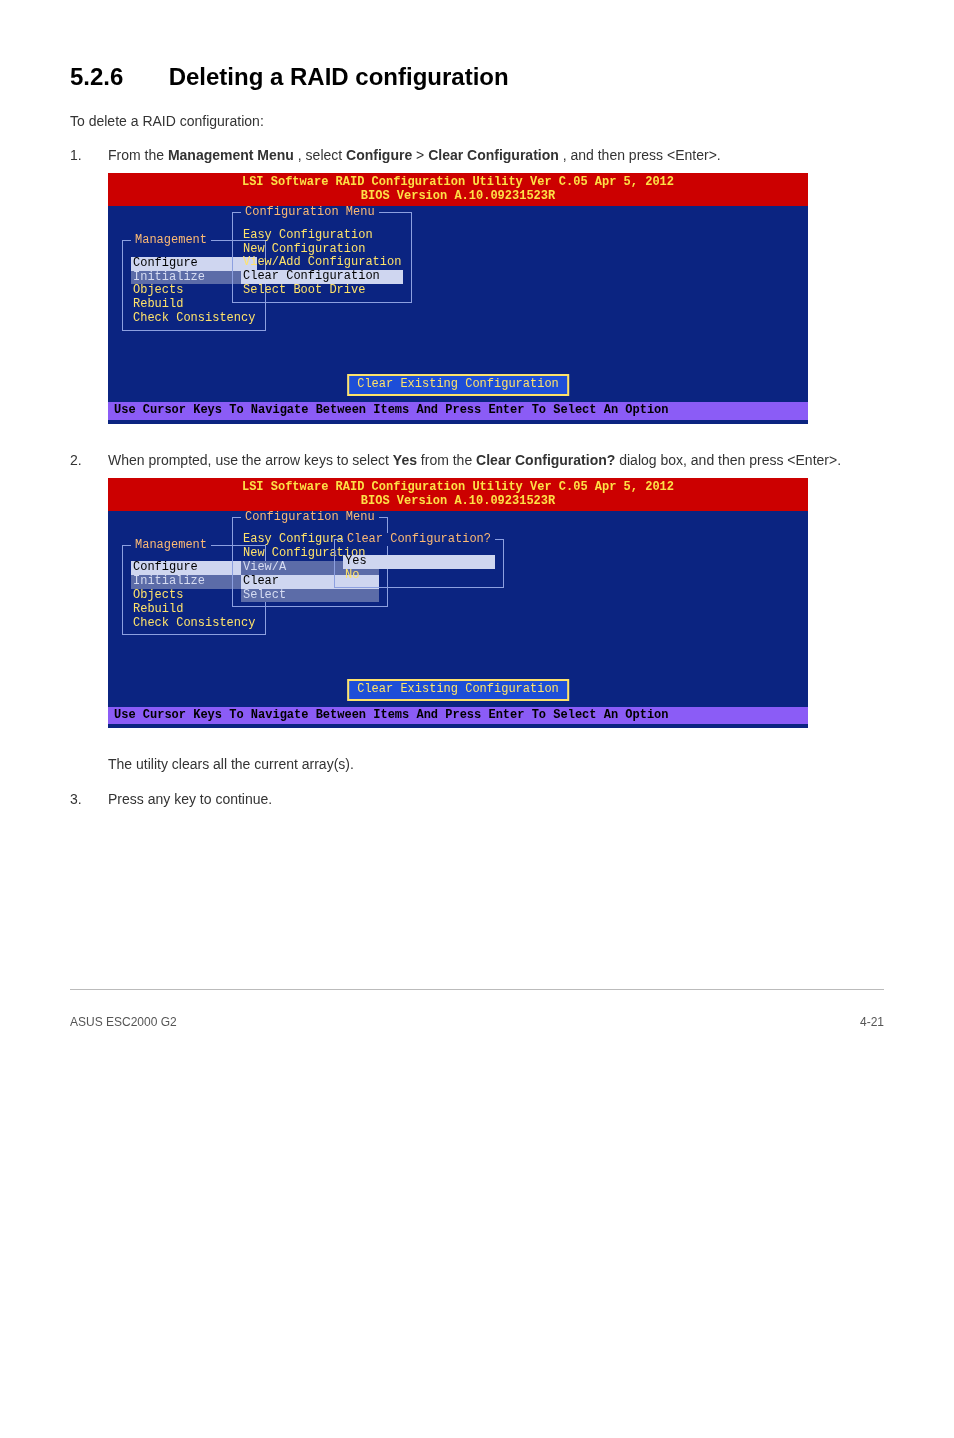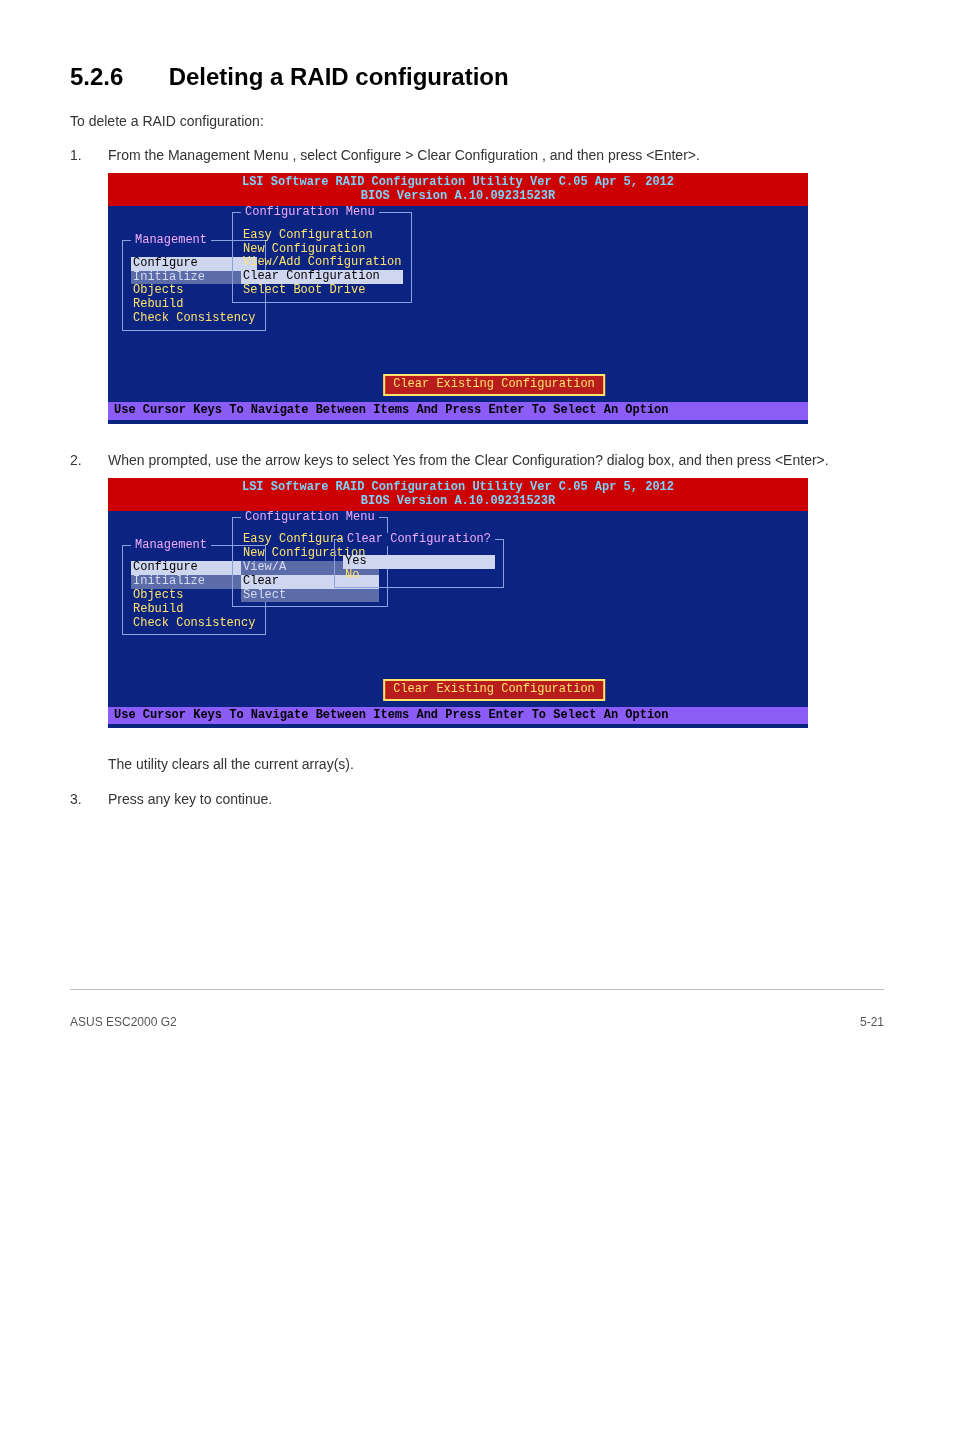--- a/index.html
+++ b/index.html
@@ -3,35 +3,35 @@
 <meta charset="utf-8">
 <style>
 * { margin: 0; padding: 0; box-sizing: border-box; }
 body { font-family: Arial, Helvetica, sans-serif; background: #fff; color: #333; width: 954px; margin: 0 auto; padding: 60px 70px 50px 70px; font-size: 14px; line-height: 1.45; }
 h2 { font-size: 24px; font-weight: bold; color: #000; margin-bottom: 16px; }
 h2 .secnum { display: inline-block; width: 92px; }
 .intro, .step-text, .conclusion { color: #333; margin-bottom: 14px; margin-top: 8px; }
 .step { display: flex; margin-bottom: 8px; }
 .step .num { width: 38px; flex-shrink: 0; }
 .step .body { flex: 1; }
-.strong { font-weight: normal; text-align: center; }
+.strong { font-weight: bold; text-align: center; }
 .bios-wrap { margin: 6px 0 26px 38px; }
 .bios { width: 700px; background: #0b2481; font-family: "Courier New", monospace; font-size: 12px; line-height: 1.15; color: #cfd6f0; padding: 0 0 4px 0; }
-.bios-header { background: #c00; color: #7dd3fc; text-align: center; padding: 3px 0 2px 0; font-weight: bold; }
+.bios-header { background: #c00; color: #fde047; text-align: center; padding: 3px 0 2px 0; font-weight: bold; }
 .bios-header .line2 { display: block; }
 .bios-body { position: relative; height: 196px; }
 .mgmt-box { position: absolute; left: 14px; top: 34px; }
 .cfg-box { position: absolute; left: 124px; top: 6px; }
 .msg-box { position: absolute; left: 226px; top: 28px; }
 .box { border: 1px solid #8da0e0; padding: 2px 8px 4px 8px; }
-.box .title { background: #0b2481; color: #f0abfc; padding: 0 4px; position: relative; top: -9px; margin-bottom: -8px; display: inline-block; }
+.box .title { background: #0b2481; color: #fdba74; padding: 0 4px; position: relative; top: -9px; margin-bottom: -8px; display: inline-block; }
 .box .item { color: #ffe36a; white-space: pre; padding: 0 2px; }
 .box .item.sel { background: #cfd6f0; color: #000; }
 .box .item.grey { background: #5c6ca8; color: #d6dcf2; }
-.status-box { position: absolute; bottom: 6px; left: 50%; transform: translateX(-50%); border: 2px solid #ffe36a; padding: 2px 8px; color: #ffe36a; background: #b91c1c; margin-left: 36px; }
+.status-box { position: absolute; bottom: 6px; left: 50%; transform: translateX(-50%); border: 2px solid #ffe36a; padding: 2px 8px; color: #ffe36a; background: #1d4ed8; }
 .bios-footer { background: #8b5cf6; color: #000; font-weight: bold; padding: 2px 6px; }
 .page-footer { margin-top: 180px; border-top: 1px solid #bbb; padding-top: 24px; display: flex; justify-content: space-between; color: #555; font-size: 12px; }
 </style>
 </head>
 <body>
 
 <h2>
   <span class="secnum">5.2.6</span>
   <span>Deleting a RAID configuration</span>
 </h2>
@@ -127,14 +127,14 @@
 
 <p class="conclusion" style="margin-left:38px;">The utility clears all the current array(s).</p>
 
 <div class="step">
   <div class="num">3.</div>
   <div class="body">Press any key to continue.</div>
 </div>
 
 <div class="page-footer">
   <span>ASUS ESC2000 G2</span>
-  <span>5-21</span>
+  <span>4-21</span>
 </div>
 
 </body></html>

